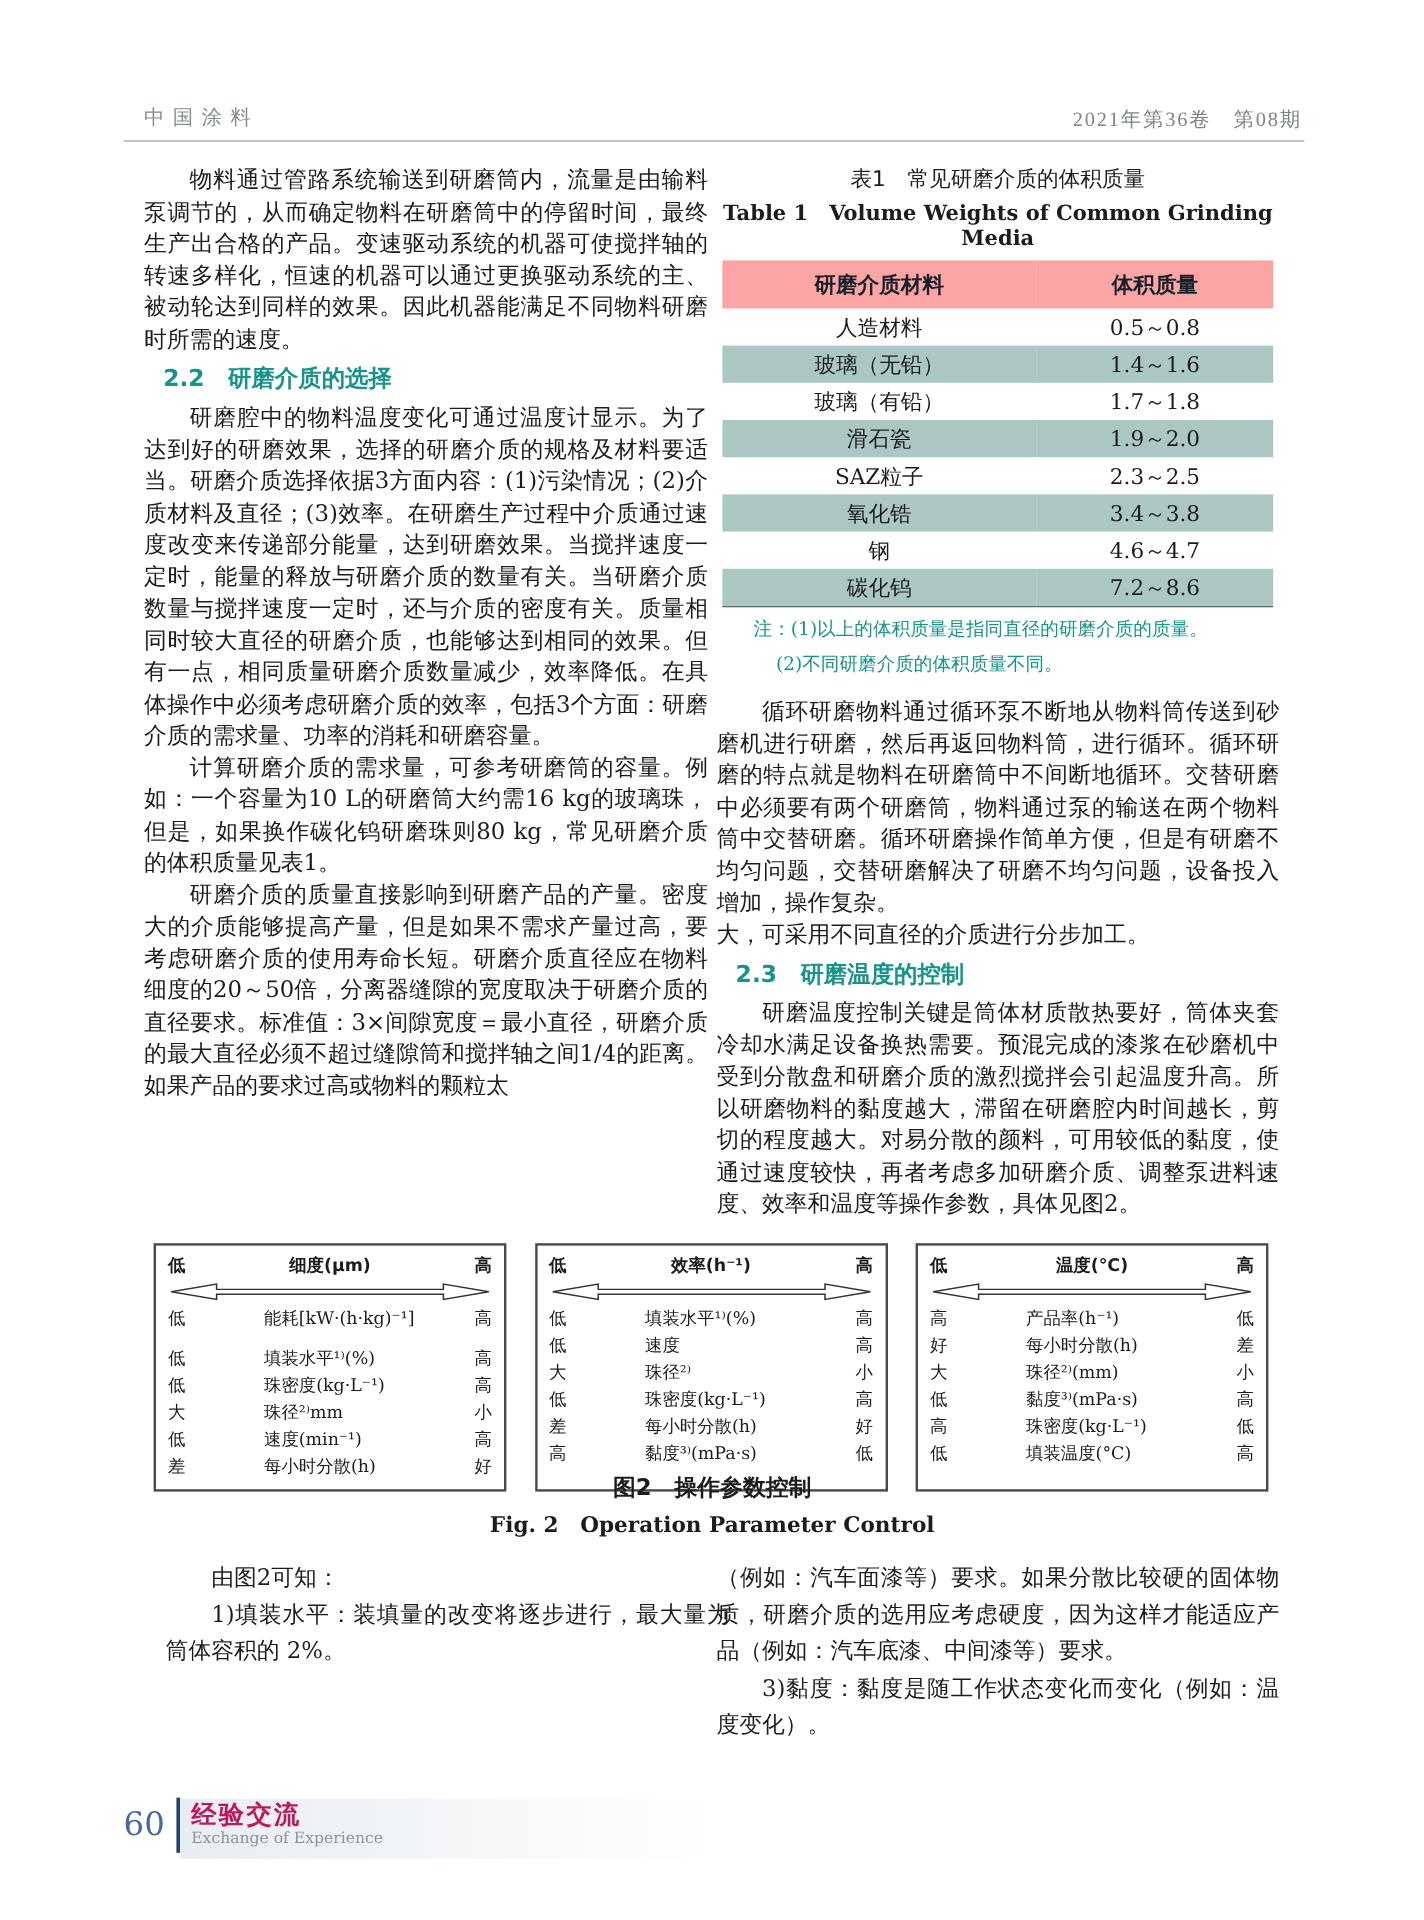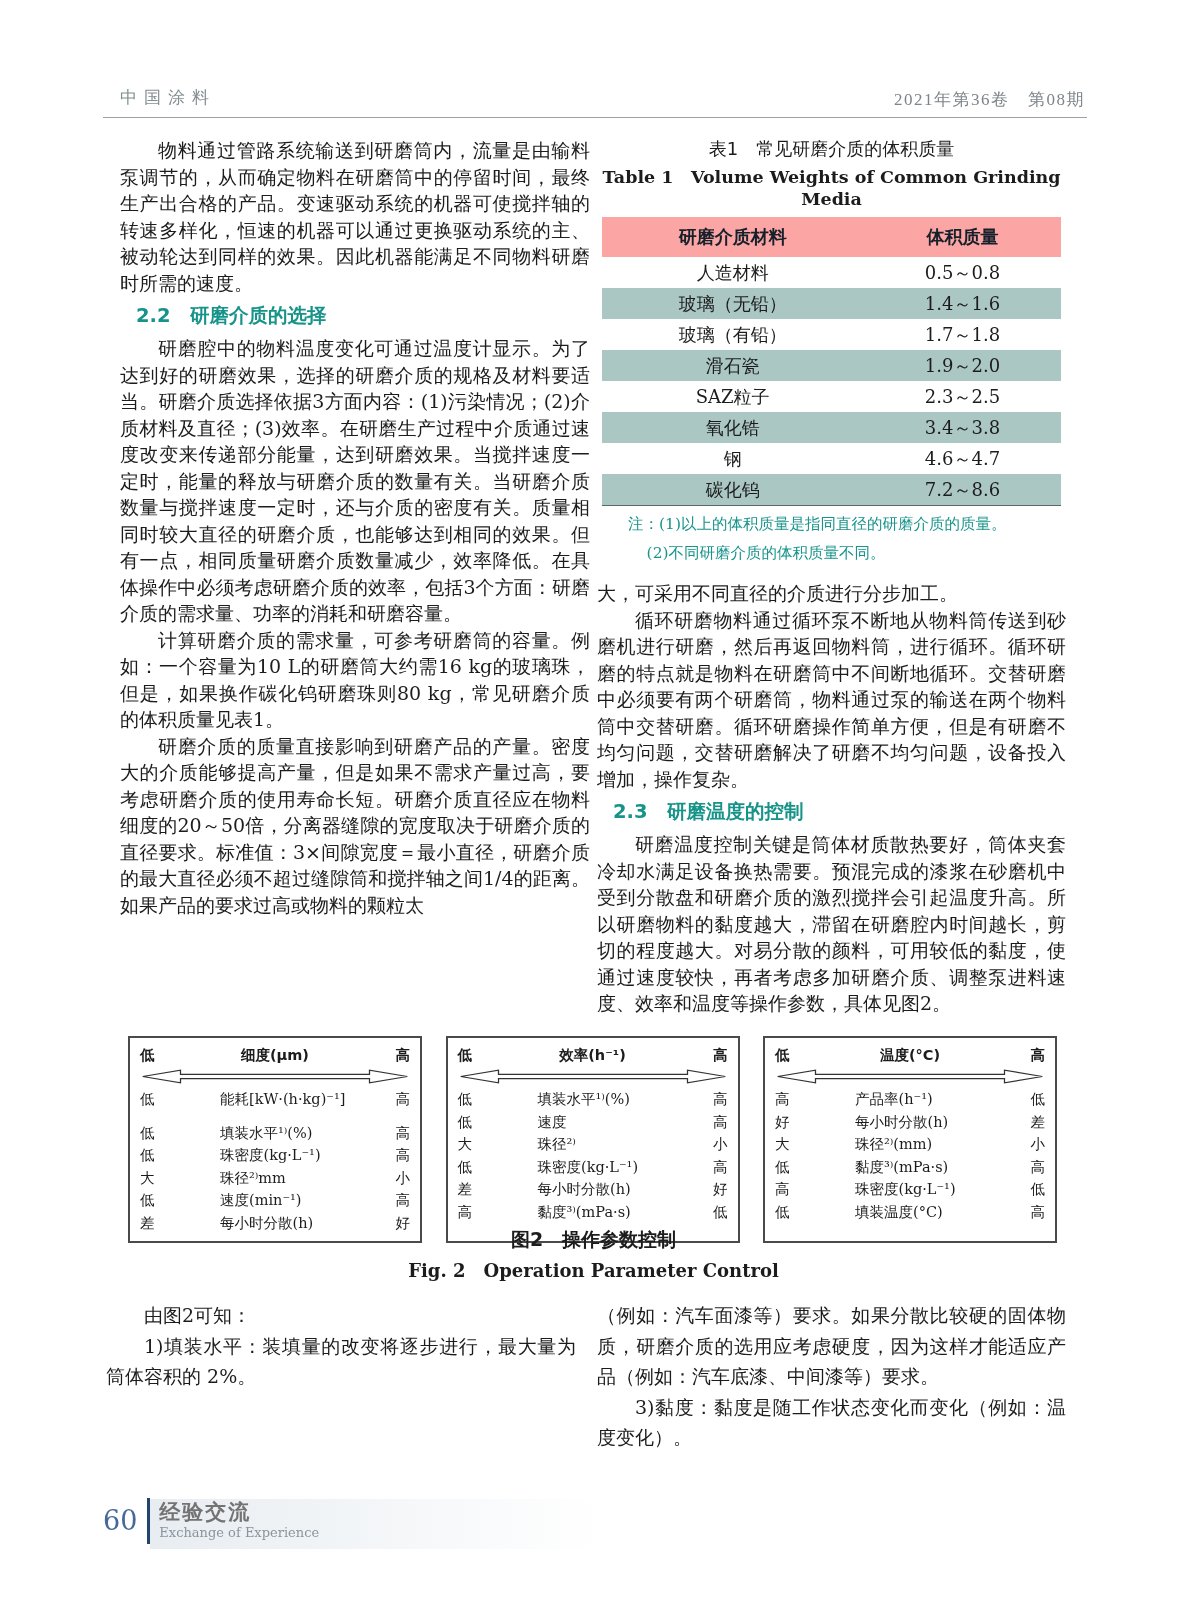--- a/index.html
+++ b/index.html
@@ -46,31 +46,31 @@
   .prow{display:flex;line-height:22.5px;}
   .prow.gap{margin-bottom:11px;}
   .prow .l{width:28px;}
   .prow .c{flex:1;text-align:left;padding-left:52px;}
   .prow .r{width:28px;text-align:right;}
   .fig-cap{position:absolute;left:0;top:1227px;width:100%;text-align:center;}
   .fig-cap-zh{font-family:"DejaVu Sans","Liberation Sans",sans-serif;font-weight:bold;
     font-size:19px;margin:0 0 6px;}
   .fig-cap-en{font-weight:bold;font-size:18px;margin:0;}
   
-  .bot-left {position:absolute;left:106px;top:1300px;width:470px;}
+  .bot-left {position:absolute;left:138px;top:1300px;width:470px;}
   .bot-right{position:absolute;left:597px;top:1300px;width:469px;}
   .bot-left p.body,.bot-right p.body{line-height:30.5px;}
   
   .footer{position:absolute;left:103px;top:1496px;display:flex;align-items:center;z-index:2;}
   .foot-grad{position:absolute;left:150px;top:1499px;width:450px;height:50px;
     background:linear-gradient(90deg,rgba(213,222,230,0.55),rgba(213,222,230,0));z-index:1;}
   .pg-num{font-size:27px;color:#46689a;margin-right:10px;line-height:50px;}
   .foot-bar{width:3px;height:46px;background:#24456b;margin-right:9px;}
   .foot-zh{font-family:"DejaVu Sans","Liberation Sans",sans-serif;font-weight:bold;
-    font-size:21px;color:#737373;letter-spacing:2px;line-height:24px;}
+    font-size:21px;color:#be185d;letter-spacing:2px;line-height:24px;}
   .foot-en{font-size:13px;color:#8a949d;line-height:18px;}
 </style>
 </head>
 <body>
 
 <div class="page">
 
   <div class="hdr-left">中国涂料</div>
   <div class="hdr-right">2021年第36卷　第08期</div>
   <div class="hdr-rule"></div>
@@ -124,22 +124,22 @@
           </tr>
           <tr class="stripe">
             <td>碳化钨</td>
             <td>7.2～8.6</td>
           </tr>
         </tbody>
     </table>
     <p class="tbl-note n1">注：(1)以上的体积质量是指同直径的研磨介质的质量。</p>
     <p class="tbl-note n2">(2)不同研磨介质的体积质量不同。</p>
 
+    <p class="body ind">循环研磨物料通过循环泵不断地从物料筒传送到砂磨机进行研磨，然后再返回物料筒，进行循环。循环研磨的特点就是物料在研磨筒中不间断地循环。交替研磨中必须要有两个研磨筒，物料通过泵的输送在两个物料筒中交替研磨。循环研磨操作简单方便，但是有研磨不均匀问题，交替研磨解决了研磨不均匀问题，设备投入增加，操作复杂。</p>
     <p class="body">大，可采用不同直径的介质进行分步加工。</p>
-    <p class="body ind">循环研磨物料通过循环泵不断地从物料筒传送到砂磨机进行研磨，然后再返回物料筒，进行循环。循环研磨的特点就是物料在研磨筒中不间断地循环。交替研磨中必须要有两个研磨筒，物料通过泵的输送在两个物料筒中交替研磨。循环研磨操作简单方便，但是有研磨不均匀问题，交替研磨解决了研磨不均匀问题，设备投入增加，操作复杂。</p>
     <p class="sec-h">2.3　研磨温度的控制</p>
     <p class="body ind">研磨温度控制关键是筒体材质散热要好，筒体夹套冷却水满足设备换热需要。预混完成的漆浆在砂磨机中受到分散盘和研磨介质的激烈搅拌会引起温度升高。所以研磨物料的黏度越大，滞留在研磨腔内时间越长，剪切的程度越大。对易分散的颜料，可用较低的黏度，使通过速度较快，再者考虑多加研磨介质、调整泵进料速度、效率和温度等操作参数，具体见图2。</p>
   </div>
 
   <div class="fig-wrap">
     <div class="pbox">
       <div class="pbox-hdr">
         <span class="l">低</span>
         <span class="t">细度(μm)</span>
         <span class="r">高</span>

